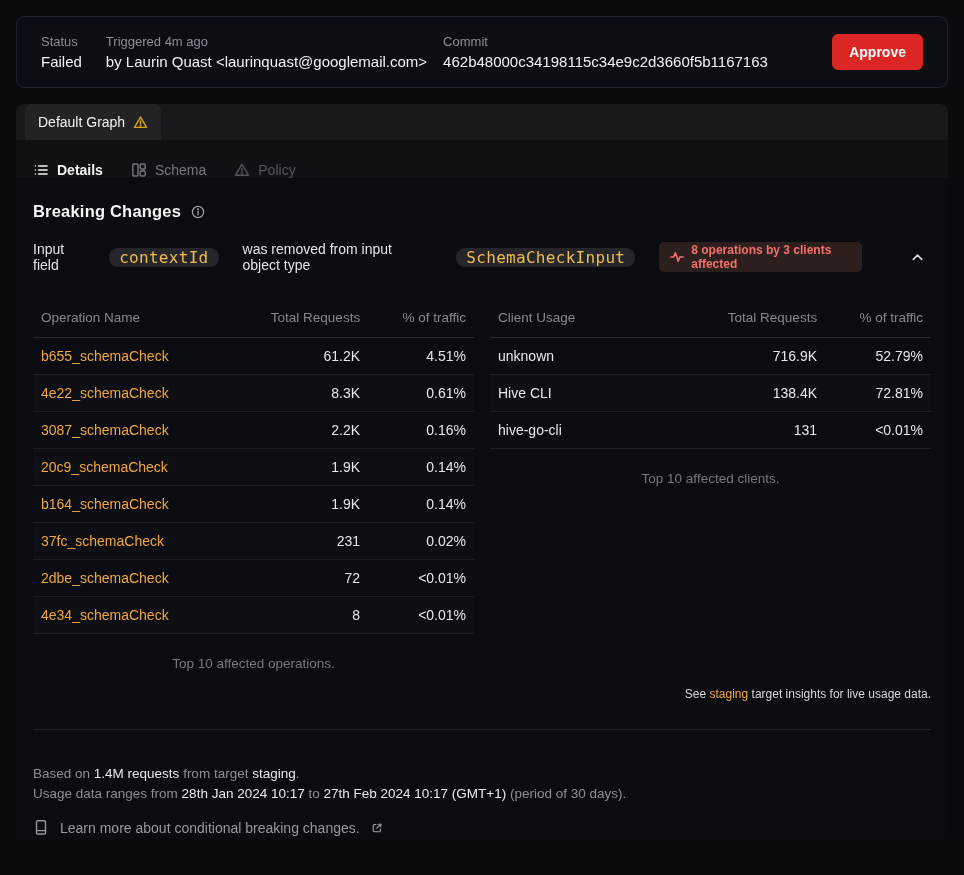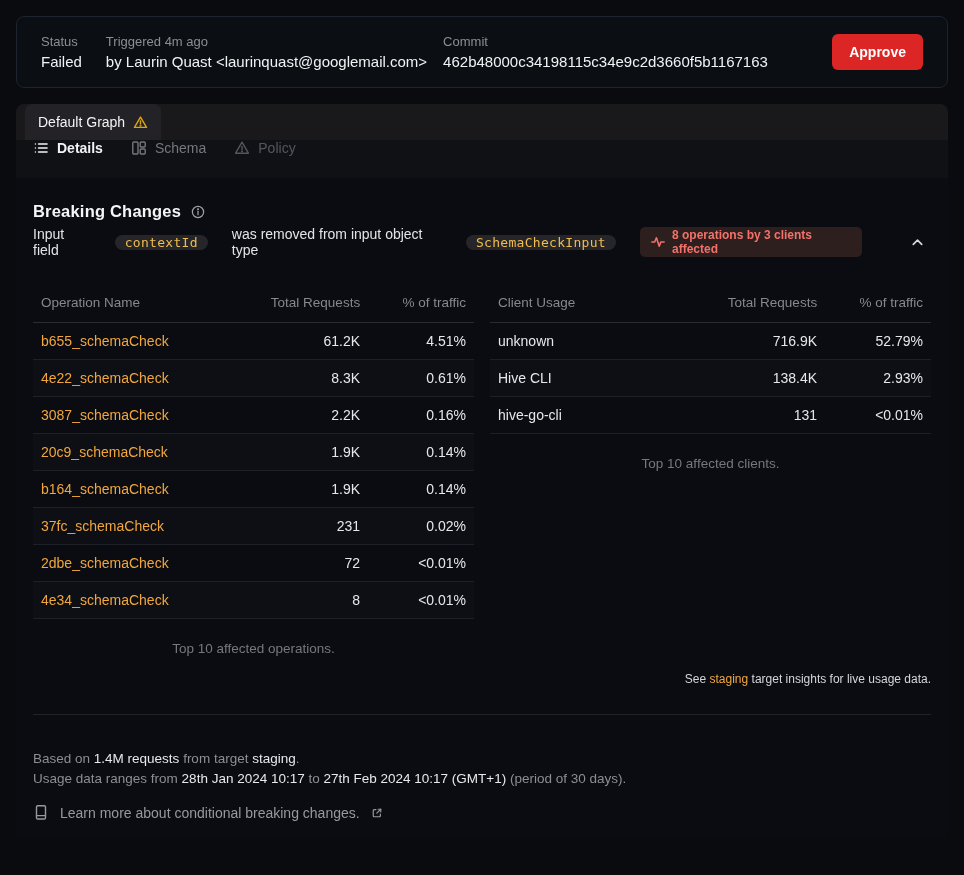--- a/index.html
+++ b/index.html
@@ -43,43 +43,43 @@
     margin-left:9px;
     background:#232327;
     border-radius:7px 7px 0 0;
     display:flex; align-items:center; gap:8px;
     padding:0 13px;
     font-size:14px; color:#f2f3f4;
     cursor:pointer;
   }
   .tabsrow {
     height:38px; background:#0f1115;
-    display:flex; align-items:flex-start; gap:28px;
+    display:flex; align-items:flex-end; gap:28px;
     padding:0 17px;
   }
   .tab { display:flex; align-items:center; gap:8px; font-size:14px; cursor:pointer; }
   .tab.active { color:#f2f3f4; font-weight:700; }
   .tab.inactive { color:#74777d; }
   .tab.dim { color:#53575d; }
 
   
   .content { background:#0a0c11; padding:24px 17px 0 17px; min-height:660px; }
   .sechead { display:flex; align-items:center; gap:10px; }
   .sechead h2 { font-size:16.5px; font-weight:700; color:#f4f5f6; letter-spacing:.2px;text-align:center; }
   .info-ic { color:#9ea1a7; }
 
   .changerow {
-    margin-top:5px;
+    margin-top:20px;
     display:flex; align-items:center; gap:24px;
     font-size:14px; color:#e3e4e6;
     cursor:pointer;
   }
   .pill {
     font-family:"DejaVu Sans Mono","Liberation Mono",monospace;
-    font-size:13px; color:#f0bd4e;
+    font-size:16px; color:#f0bd4e;
     background:#26262a; border-radius:9px;
     padding:0 10px; letter-spacing:.3px;
   }
   .badge {
     display:flex; align-items:center; gap:7px;
     background:#2d1f1e; border-radius:5px;
     padding:1px 11px;
     font-size:12px; font-weight:700; color:#f4716b;
   }
   .spacer { flex:1; }
@@ -285,21 +285,21 @@
             </thead>
             <tbody>
                 <tr>
                   <td class="c1"><span>unknown</span></td>
                   <td class="c2 num">716.9K</td>
                   <td class="c3 num">52.79%</td>
                 </tr>
                 <tr>
                   <td class="c1"><span>Hive CLI</span></td>
                   <td class="c2 num">138.4K</td>
-                  <td class="c3 num">2.93%</td>
+                  <td class="c3 num">72.81%</td>
                 </tr>
                 <tr>
                   <td class="c1"><span>hive-go-cli</span></td>
                   <td class="c2 num">131</td>
                   <td class="c3 num">&lt;0.01%</td>
                 </tr>
               </tbody>
           </table>
           <div class="footnote">Top 10 affected clients.</div>
         </div>

